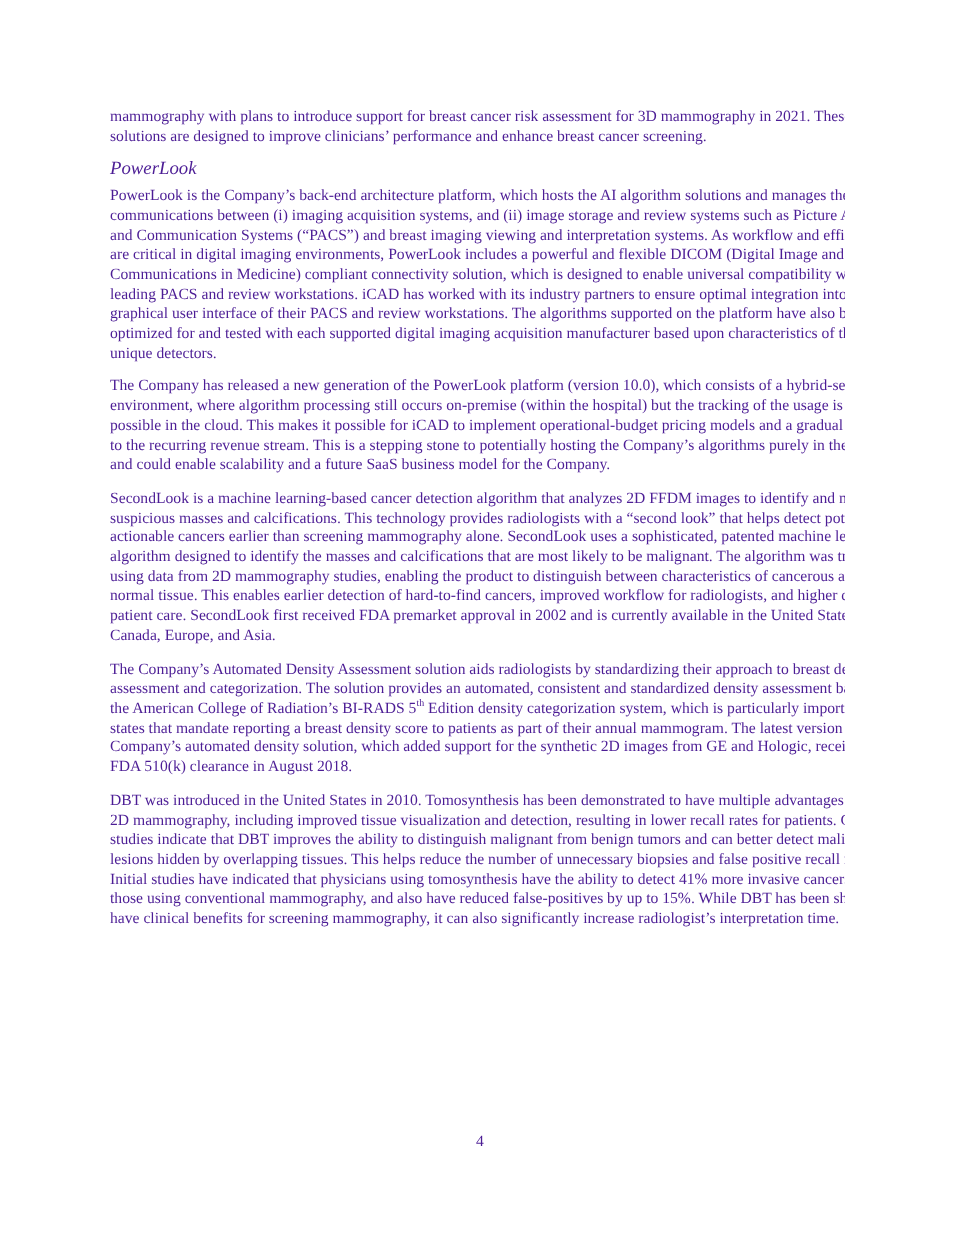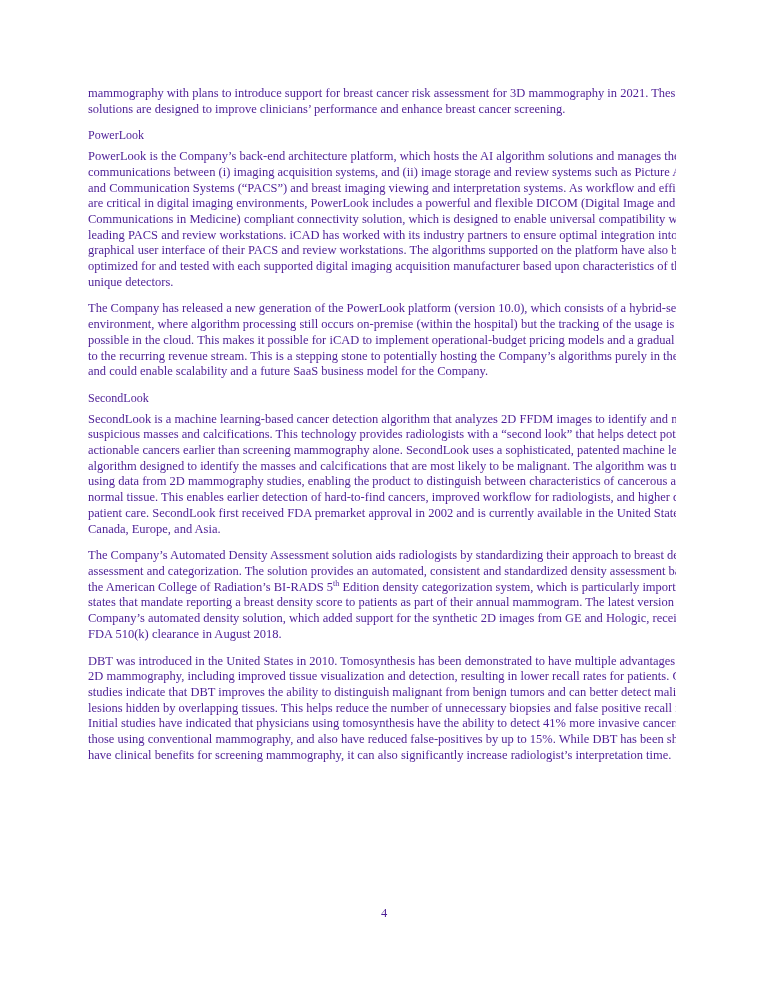--- a/index.html
+++ b/index.html
@@ -23,23 +23,24 @@
     left: 88px;
     top: 86px;
     width: 626px;
     text-align: left;
   }
   .para {
     margin: 0 0 11px 0;
   }
   .section-heading {
     margin: 7px 0 5px 0;
-    font-size: 12px;
+    font-size: 15px;
     line-height: 15.7px;
     font-weight: normal;
+    font-style: italic;
   }
   sup.ordinal {
     font-size: 8px;
     line-height: 0;
     vertical-align: super;
   }
   .page-number {
     position: absolute;
     top: 906px;
     left: 0;
@@ -53,21 +54,20 @@
 
 <div class="page">
   <div class="content">
 
     <p class="para">mammography with plans to introduce support for breast cancer risk assessment for 3D mammography in 2021. These solutions are designed to improve clinicians’ performance and enhance breast cancer screening.</p>
 
     <h3 class="section-heading">PowerLook</h3>
     <p class="para">PowerLook is the Company’s back-end architecture platform, which hosts the AI algorithm solutions and manages the communications between (i) imaging acquisition systems, and (ii) image storage and review systems such as Picture Archive and Communication Systems (“PACS”) and breast imaging viewing and interpretation systems. As workflow and efficiency are critical in digital imaging environments, PowerLook includes a powerful and flexible DICOM (Digital Image and Communications in Medicine) compliant connectivity solution, which is designed to enable universal compatibility with leading PACS and review workstations. iCAD has worked with its industry partners to ensure optimal integration into the graphical user interface of their PACS and review workstations. The algorithms supported on the platform have also been optimized for and tested with each supported digital imaging acquisition manufacturer based upon characteristics of their unique detectors.</p>
     <p class="para">The Company has released a new generation of the PowerLook platform (version 10.0), which consists of a hybrid-server environment, where algorithm processing still occurs on-premise (within the hospital) but the tracking of the usage is possible in the cloud. This makes it possible for iCAD to implement operational-budget pricing models and a gradual switch to the recurring revenue stream. This is a stepping stone to potentially hosting the Company’s algorithms purely in the cloud, and could enable scalability and a future SaaS business model for the Company.</p>
 
-    <h3 class="section-heading">SecondLook</h3>
     <p class="para">SecondLook is a machine learning-based cancer detection algorithm that analyzes 2D FFDM images to identify and mark suspicious masses and calcifications. This technology provides radiologists with a “second look” that helps detect potentially actionable cancers earlier than screening mammography alone. SecondLook uses a sophisticated, patented machine learning algorithm designed to identify the masses and calcifications that are most likely to be malignant. The algorithm was trained using data from 2D mammography studies, enabling the product to distinguish between characteristics of cancerous and normal tissue. This enables earlier detection of hard-to-find cancers, improved workflow for radiologists, and higher quality patient care. SecondLook first received FDA premarket approval in 2002 and is currently available in the United States, Canada, Europe, and Asia.</p>
 
     <p class="para"><span>The Company’s Automated Density Assessment solution aids radiologists by standardizing their approach to breast density assessment and categorization. The solution provides an automated, consistent and standardized density assessment based on the American College of Radiation’s BI-RADS 5</span><sup class="ordinal">th</sup><span> Edition density categorization system, which is particularly important in states that mandate reporting a breast density score to patients as part of their annual mammogram. The latest version of the Company’s automated density solution, which added support for the synthetic 2D images from GE and Hologic, received FDA 510(k) clearance in August 2018.</span></p>
 
     <p class="para">DBT was introduced in the United States in 2010. Tomosynthesis has been demonstrated to have multiple advantages over 2D mammography, including improved tissue visualization and detection, resulting in lower recall rates for patients. Clinical studies indicate that DBT improves the ability to distinguish malignant from benign tumors and can better detect malignant lesions hidden by overlapping tissues. This helps reduce the number of unnecessary biopsies and false positive recall rates. Initial studies have indicated that physicians using tomosynthesis have the ability to detect 41% more invasive cancers than those using conventional mammography, and also have reduced false-positives by up to 15%. While DBT has been shown to have clinical benefits for screening mammography, it can also significantly increase radiologist’s interpretation time.</p>
 
   </div>
 
   <div class="page-number">4</div>
 </div>

